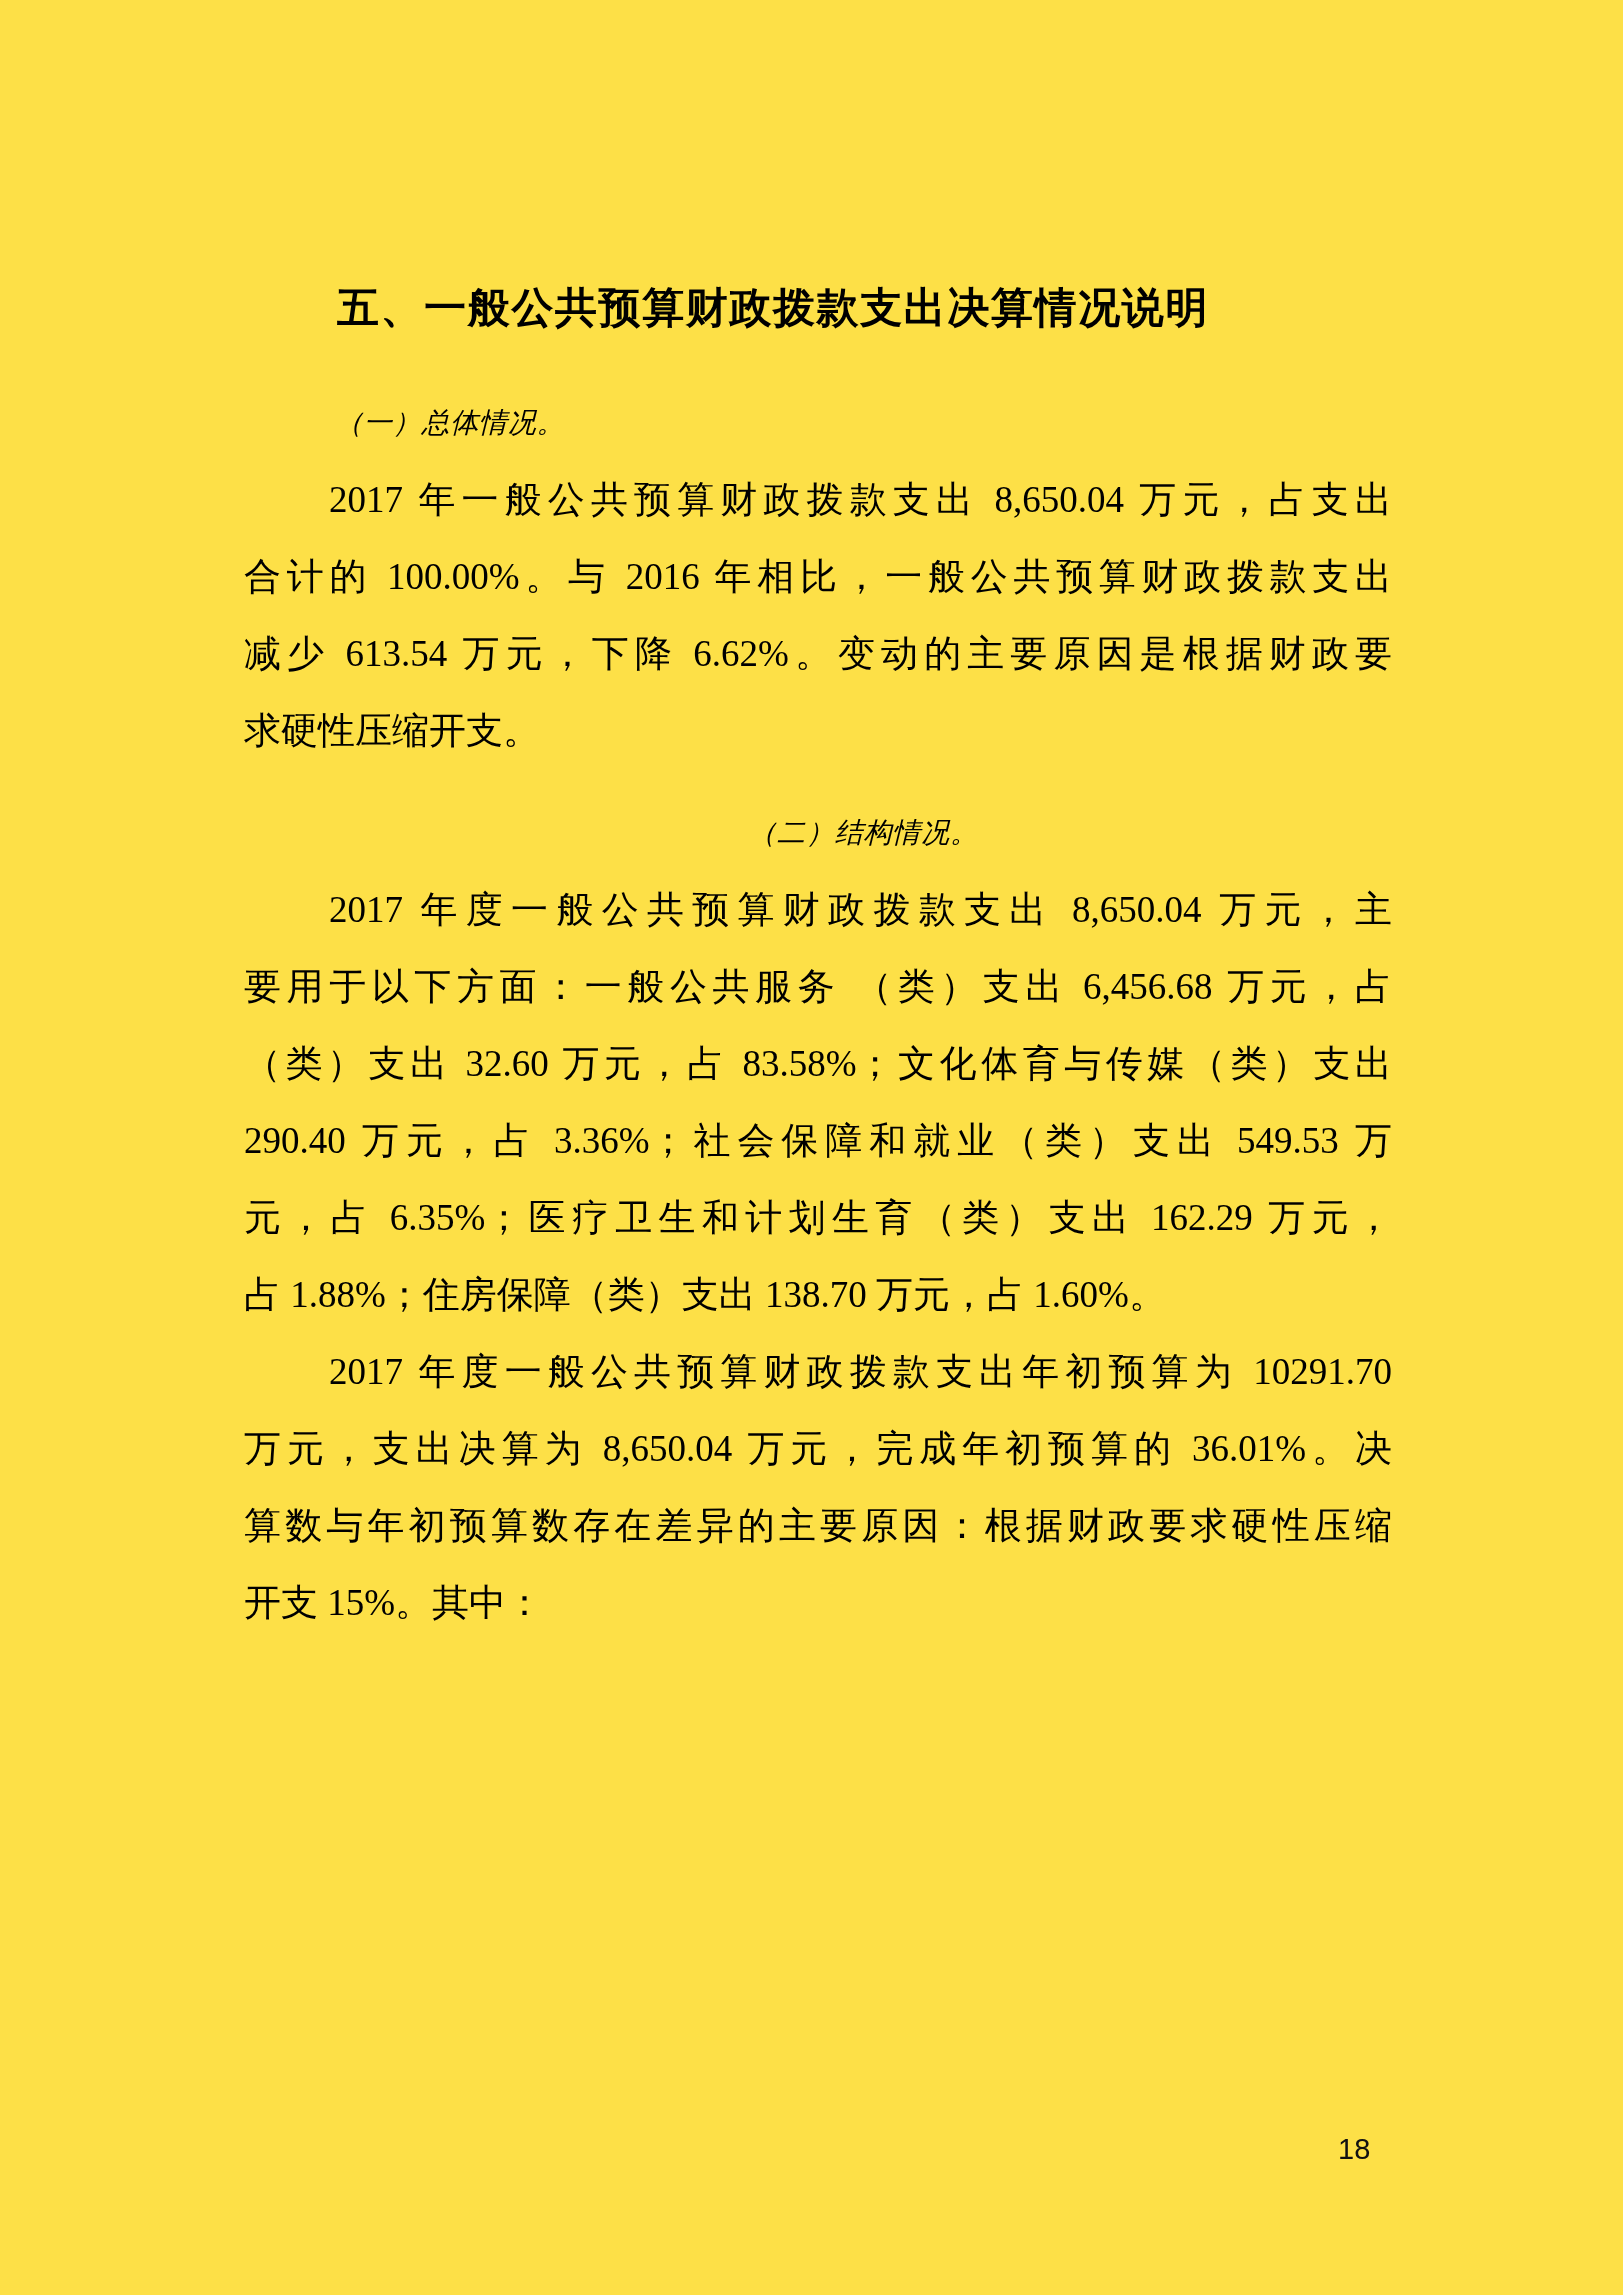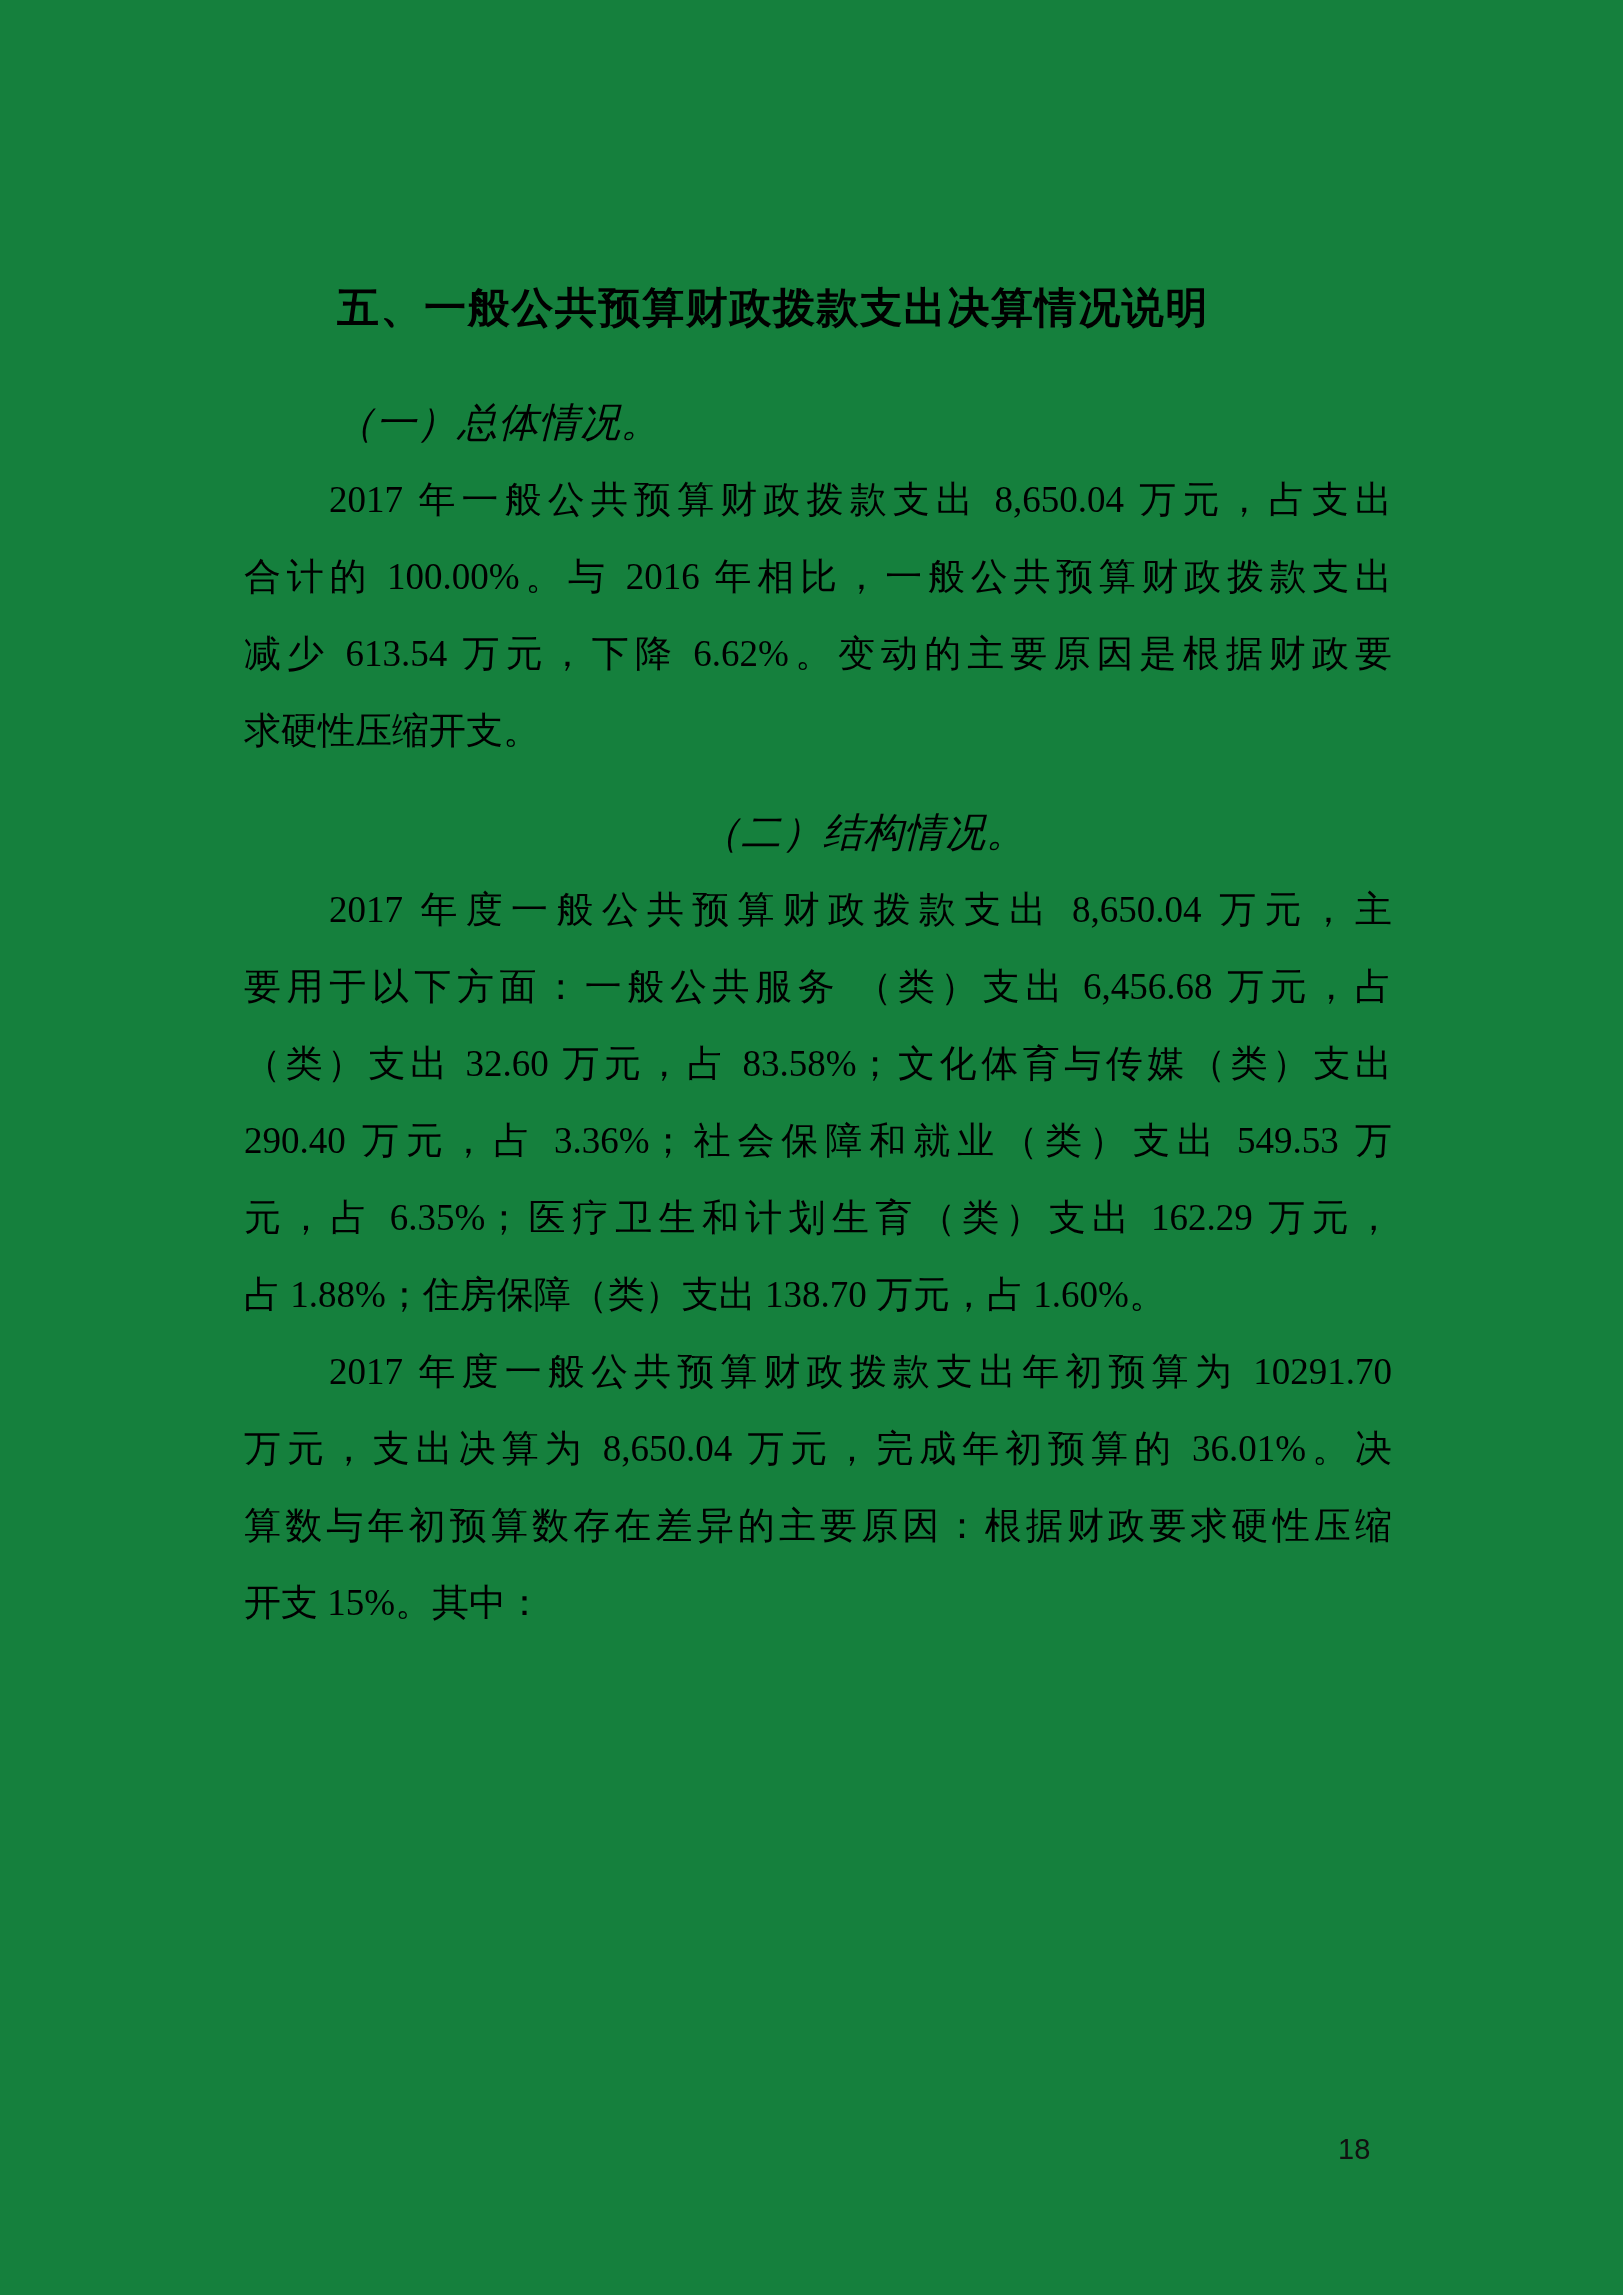--- a/index.html
+++ b/index.html
@@ -4,21 +4,21 @@
 <style>
   html, body {
     margin: 0;
     padding: 0;
     background: #e8e8e8;
   }
   .page {
     position: relative;
     width: 1623px;
     height: 2295px;
-    background: #15803d;
+    background: #fde047;
     color: #000000;
     font-family: "Liberation Serif", "DejaVu Serif", serif;
     overflow: hidden;
   }
   .content {
     position: absolute;
     left: 244px;
     top: 0;
     width: 1148px;
   }
@@ -27,21 +27,21 @@
     font-family: "Liberation Sans", "DejaVu Sans", sans-serif;
     font-weight: 700;
     font-size: 42px;
     line-height: 52px;
     letter-spacing: 1.6px;
     text-indent: 93px;
     white-space: nowrap;
   }
   .sub-heading {
     margin: 0;
-    font-size: 40px;
+    font-size: 28px;
     font-weight: 400;
     font-style: italic;
     line-height: 77px;
     text-indent: 91px;
     letter-spacing: 0.8px;
   }
   .m-h1 { margin-top: 50px; }
   .m-p1 { margin-top: 19.5px; }
   .m-h2 { margin-top: 25px; text-align: center; }
   .m-p2 { margin-top: 43px; }

